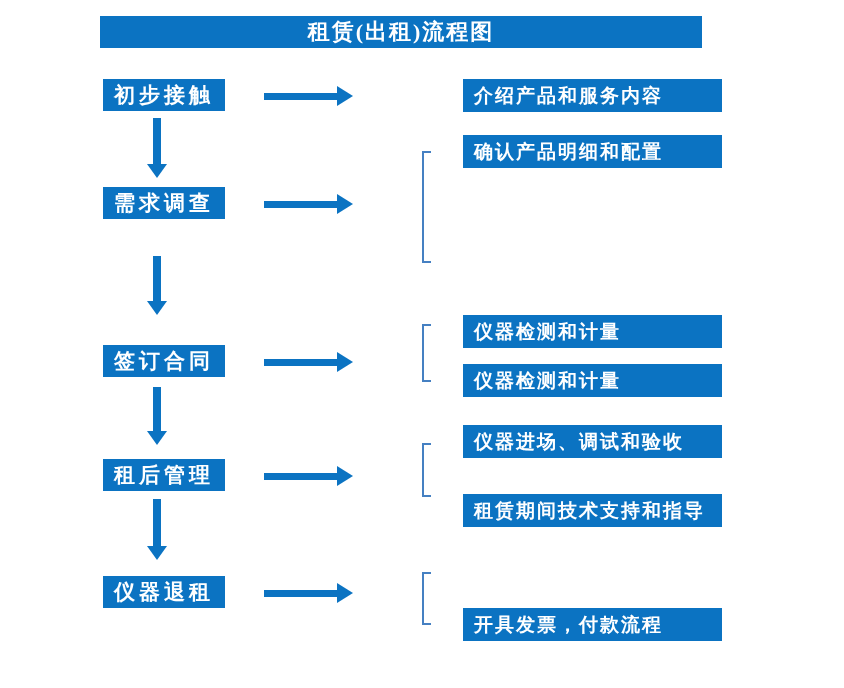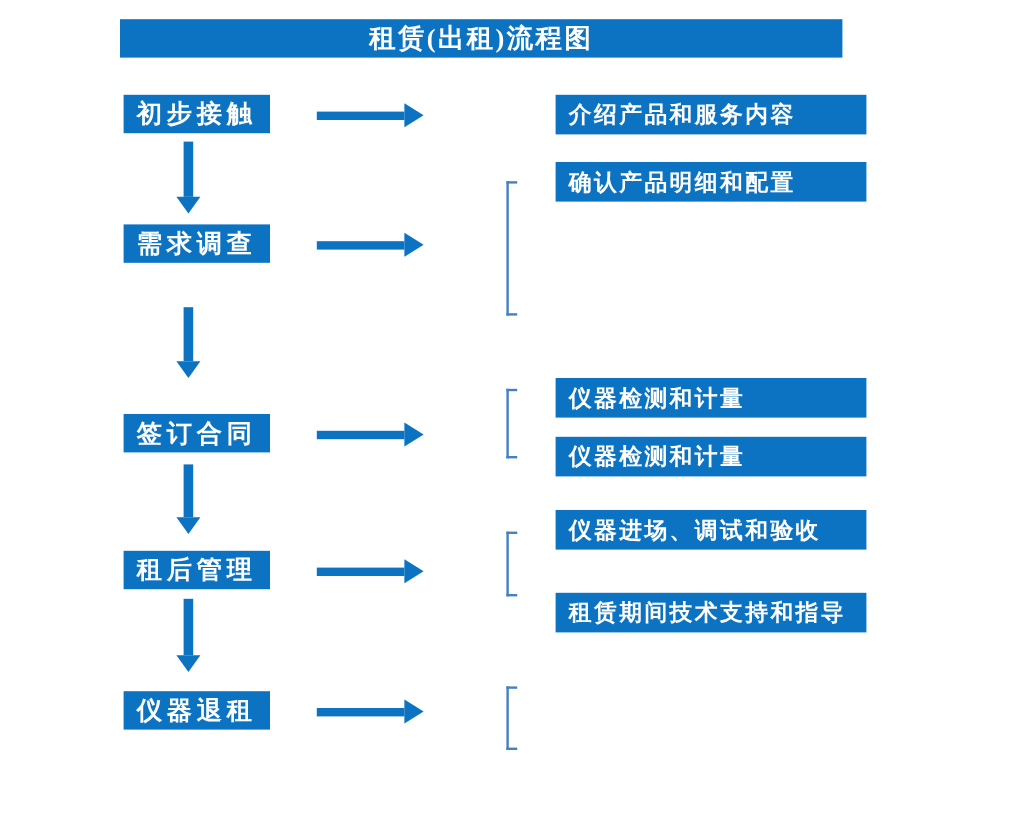--- a/index.html
+++ b/index.html
@@ -108,14 +108,15 @@
   <div class="bracket" style="top:324px;height:58px"></div>
   <div class="bracket" style="top:443px;height:54px"></div>
   <div class="bracket" style="top:572px;height:53px"></div>
 
   <div class="rbox" style="top:79px">介绍产品和服务内容</div>
   <div class="rbox" style="top:135px">确认产品明细和配置</div>
   <div class="rbox" style="top:315px">仪器检测和计量</div>
   <div class="rbox" style="top:364px">仪器检测和计量</div>
   <div class="rbox" style="top:425px">仪器进场、调试和验收</div>
   <div class="rbox" style="top:494px">租赁期间技术支持和指导</div>
+  <div class="rbox" style="top:608px">开具发票，付款流程</div>
 
 </div>
 
 </body></html>

